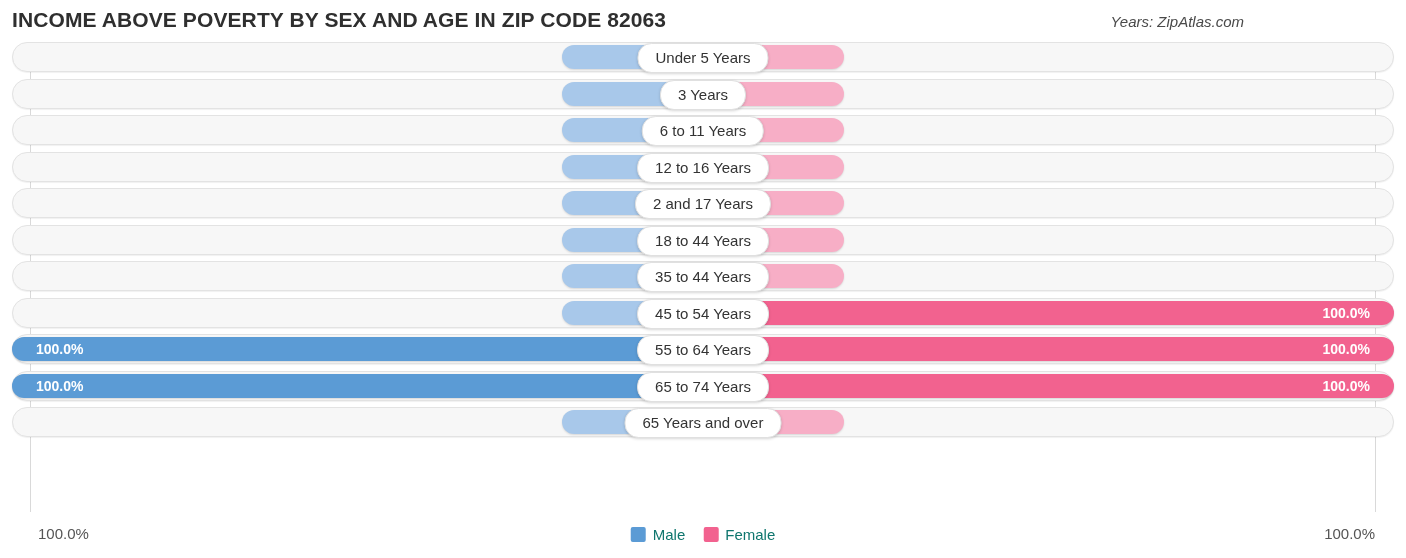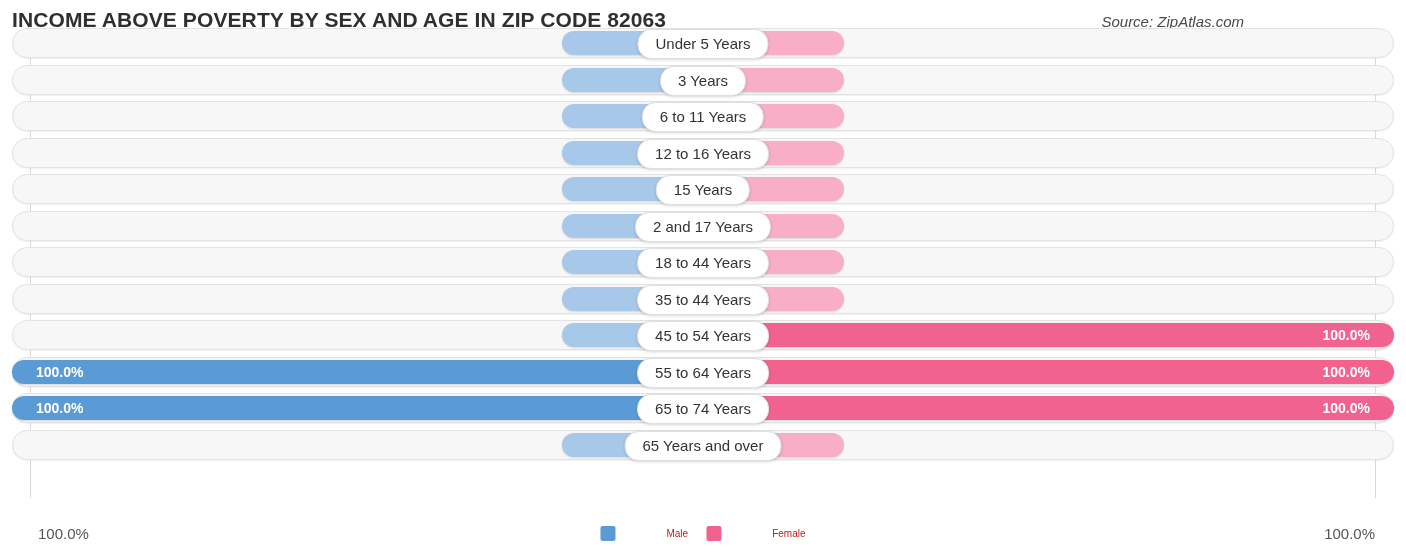--- a/index.html
+++ b/index.html
@@ -21,21 +21,21 @@
     font-size:21px;font-weight:600;letter-spacing:.1px;
     color:#2f2f2f;white-space:nowrap;
   }
   .source{
     position:absolute;right:12px;top:13px;
     font-size:15px;font-style:italic;color:#4a4a4a;white-space:nowrap;
   }
 
   
   .plot{
-    position:absolute;left:0;top:28px;width:1406px;height:470px;
+    position:absolute;left:0;top:42px;width:1406px;height:470px;
   }
   .axis-line{
     position:absolute;top:0;width:1px;height:470px;
     background:#d9d9d9;
   }
   .axis-left{left:30px;}
   .axis-right{left:1375px;}
 
   .rows{position:absolute;left:0;top:0;width:1406px;}
 
@@ -104,28 +104,28 @@
   }
   .foot-right{
     position:absolute;right:31px;top:9px;font-size:15px;color:#555;
   }
   .legend{
     position:absolute;left:50%;top:10px;transform:translateX(-50%);
     display:flex;align-items:center;gap:18px;
   }
   .leg-item{display:flex;align-items:center;gap:7px;}
   .swatch{width:15px;height:15px;border-radius:2px;display:inline-block;}
-  .leg-label{font-size:10px;color:#b91c1c;margin-left:44px;}
+  .leg-label{font-size:15px;color:#0f766e;}
 </style>
 </head>
 <body>
 
 <div class="header">
   <div class="chart-title">INCOME ABOVE POVERTY BY SEX AND AGE IN ZIP CODE 82063</div>
-  <div class="source">Source: ZipAtlas.com</div>
+  <div class="source">Years: ZipAtlas.com</div>
 </div>
 
 <div class="plot">
   <div class="axis-line axis-left"></div>
   <div class="axis-line axis-right"></div>
   <div class="rows" id="rows">
       <div class="row">
         <div class="track"></div>
         <div class="bar bar-male" style="width: 141px; background: rgb(168, 200, 234);"></div>
         <div class="bar bar-female" style="width: 141px; background: rgb(247, 174, 198);"></div>
@@ -149,28 +149,20 @@
         <div class="val val-out val-female-out">0.0%</div>
         <div class="pill">6 to 11 Years</div>
       </div>
       <div class="row">
         <div class="track"></div>
         <div class="bar bar-male" style="width: 141px; background: rgb(168, 200, 234);"></div>
         <div class="bar bar-female" style="width: 141px; background: rgb(247, 174, 198);"></div>
         <div class="val val-out val-male-out">0.0%</div>
         <div class="val val-out val-female-out">0.0%</div>
         <div class="pill">12 to 16 Years</div>
-      </div>
-      <div class="row">
-        <div class="track"></div>
-        <div class="bar bar-male" style="width: 141px; background: rgb(168, 200, 234);"></div>
-        <div class="bar bar-female" style="width: 141px; background: rgb(247, 174, 198);"></div>
-        <div class="val val-out val-male-out">0.0%</div>
-        <div class="val val-out val-female-out">0.0%</div>
-        <div class="pill">15 Years</div>
       </div>
       <div class="row">
         <div class="track"></div>
         <div class="bar bar-male" style="width: 141px; background: rgb(168, 200, 234);"></div>
         <div class="bar bar-female" style="width: 141px; background: rgb(247, 174, 198);"></div>
         <div class="val val-out val-male-out">0.0%</div>
         <div class="val val-out val-female-out">0.0%</div>
         <div class="pill">2 and 17 Years</div>
       </div>
       <div class="row">

